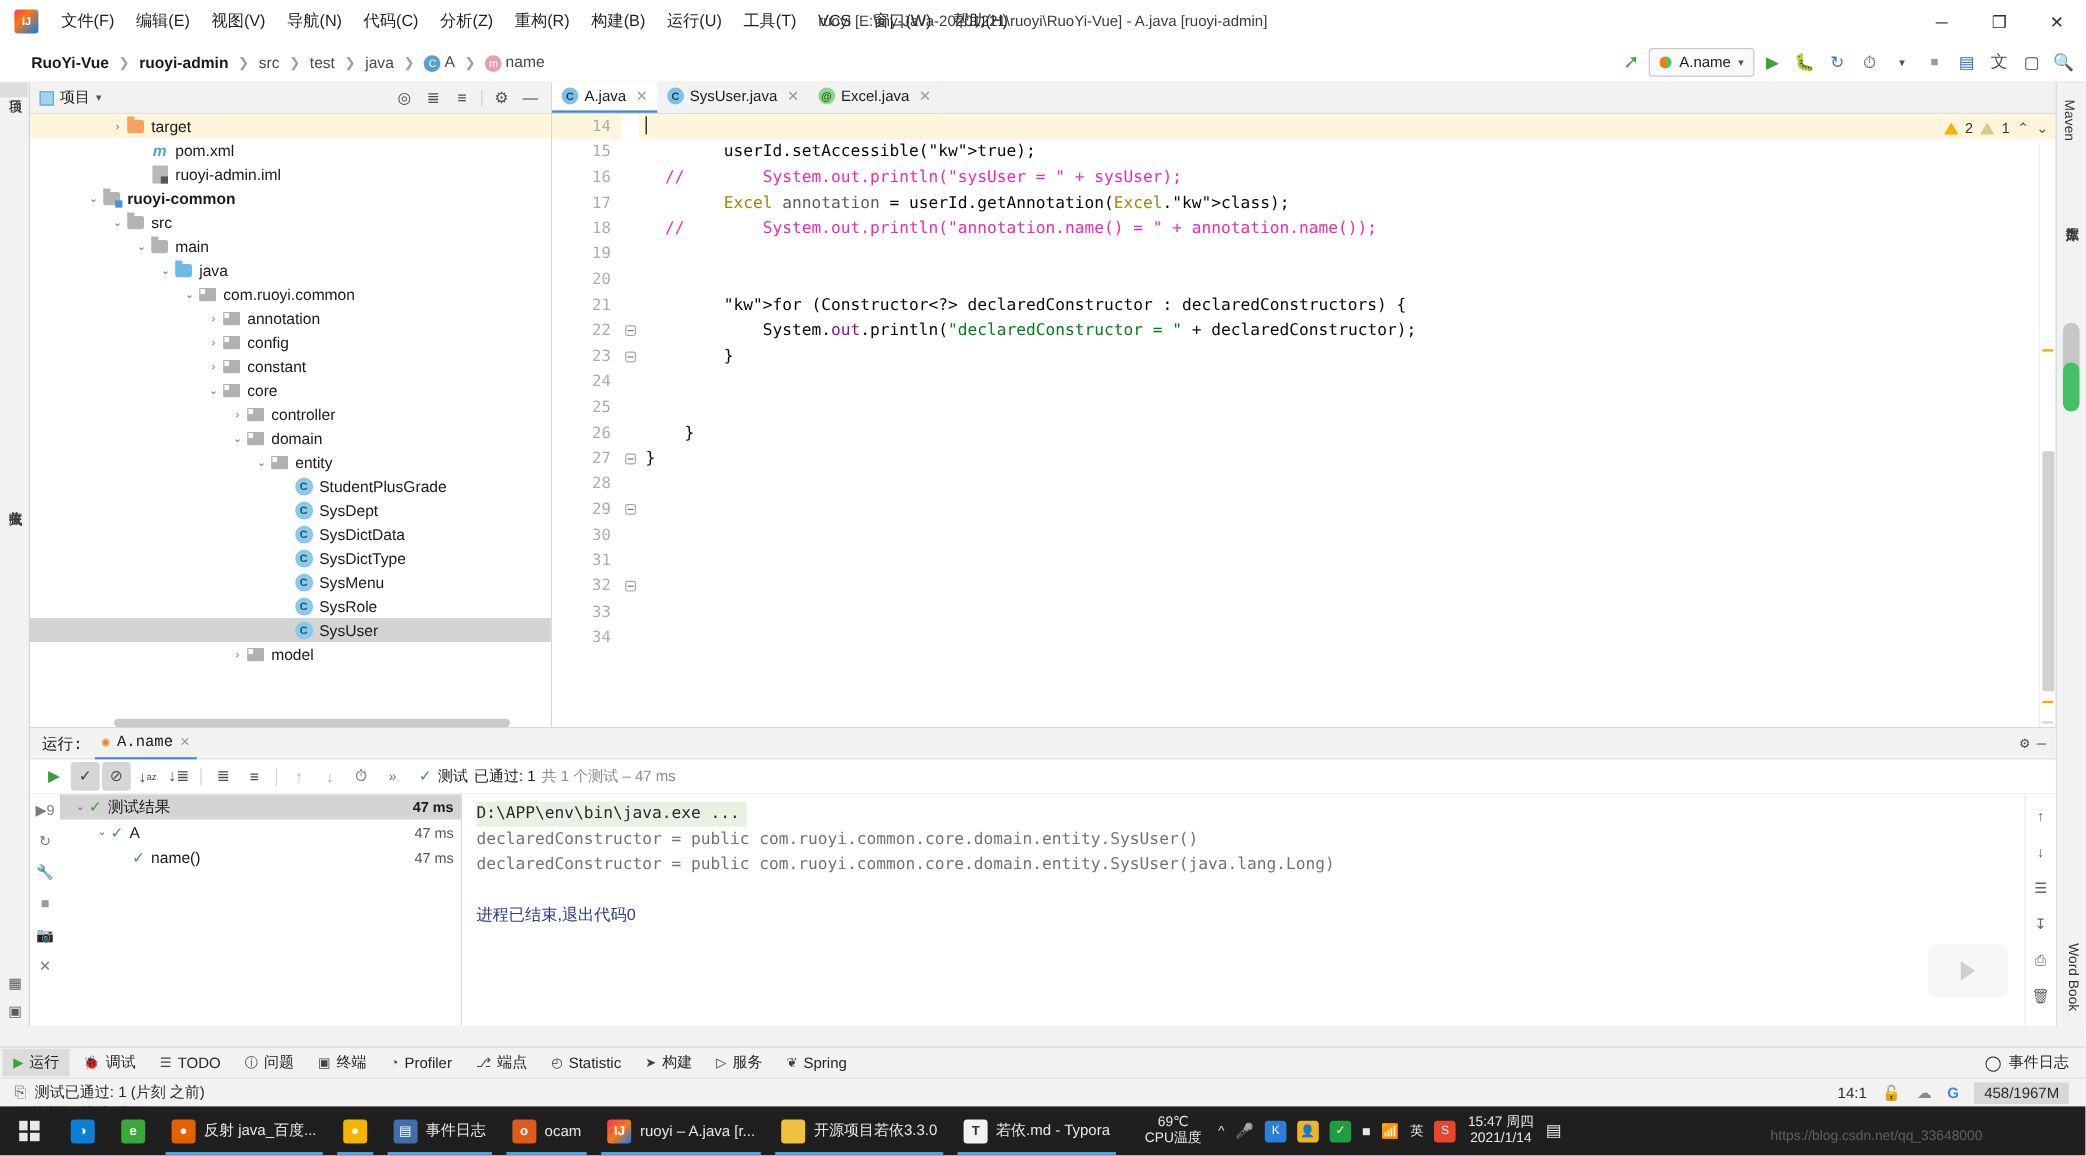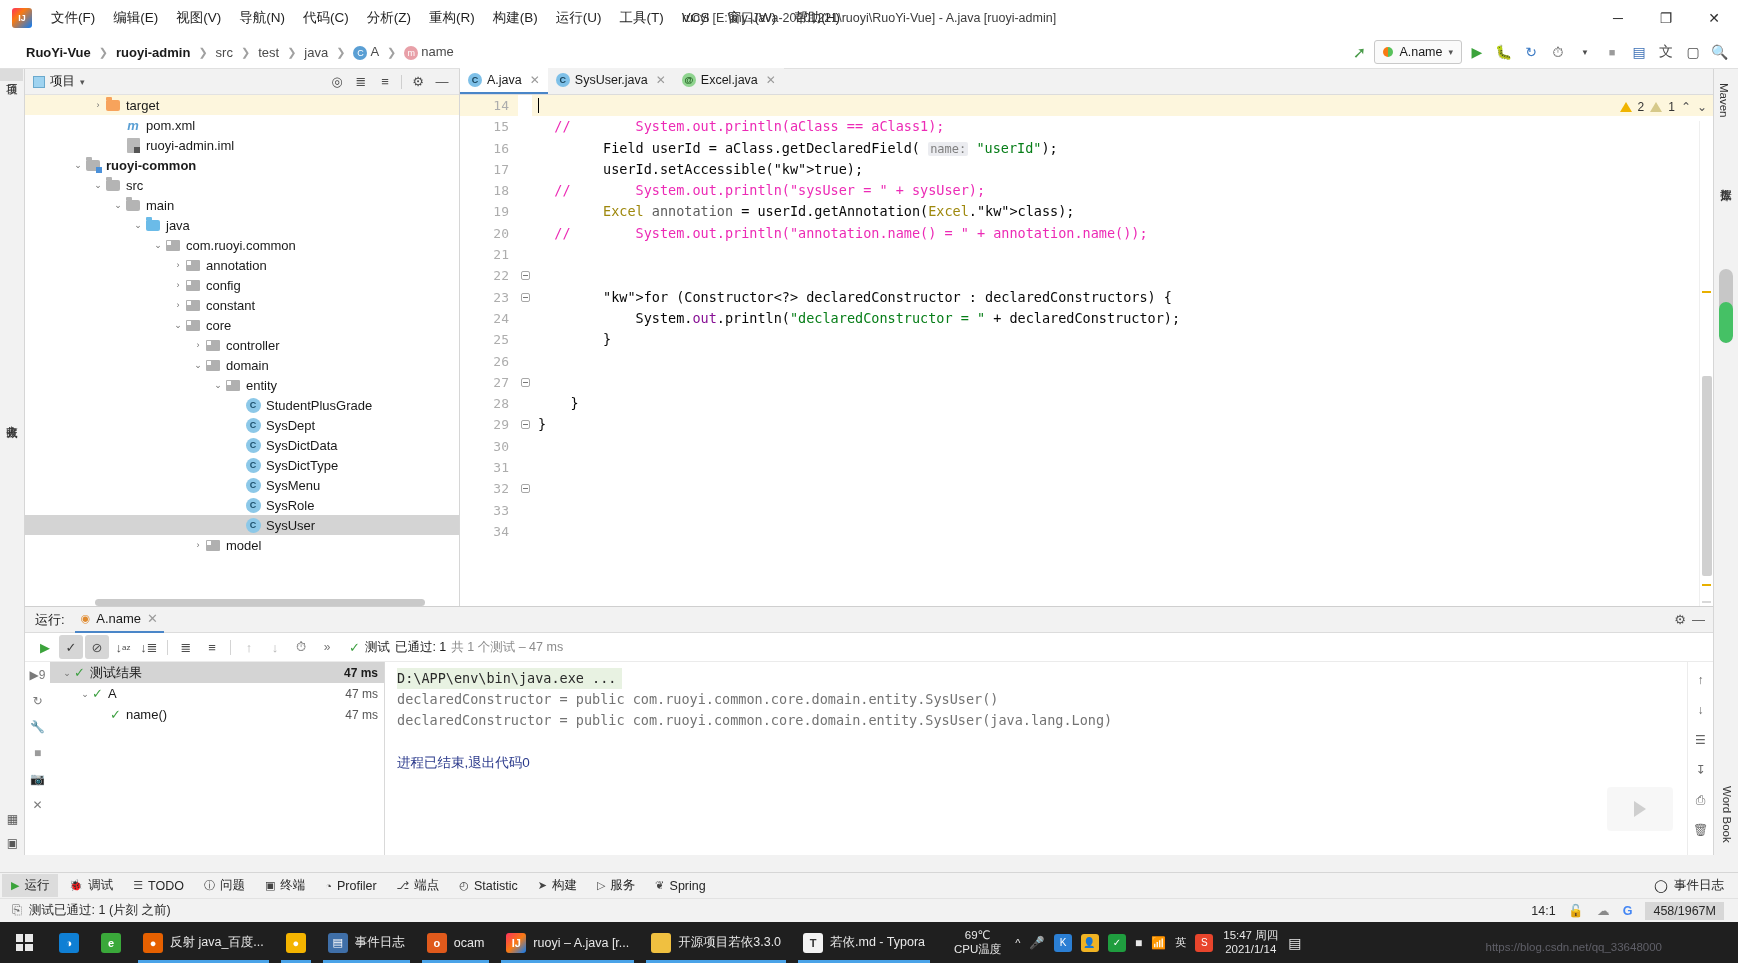--- a/index.html
+++ b/index.html
@@ -179,21 +179,21 @@
   }
   .rtab{ writing-mode:vertical-rl; font-size:11.5px; padding:6px 4px; color:#333; white-space:nowrap;}
   .mem-gauge{ position:absolute; right:5px; top:200px; width:14px; height:74px;
      background:#c7c7c7; border-radius:8px; overflow:hidden;}
   .mem-fill{ position:absolute; bottom:0; left:0; right:0; height:56%; background:#45c165; border-radius:8px;}
 
   
   .runpanel { position:absolute; left:25px; top:606px; right:25px; height:249px; background:#fff;
      border-top:1px solid #cfcfcf; }
   .run-tabbar { height:26px; background:#f2f2f2; display:flex; align-items:center;
-     padding-left:10px; gap:10px; border-bottom:1px solid #dcdcdc;}
+     padding-left:10px; gap:10px; border-bottom:1px solid #dcdcdc;font-family:Liberation Mono, monospace;}
   .run-label{ font-size:13px; color:#1a1a1a;}
   .run-tab{ display:flex;align-items:center;gap:6px; font-size:13px; padding:3px 6px;
      border-bottom:2px solid #4a86c8; height:26px; box-sizing:border-box;}
   .rt-ic{ color:#e08a2e; font-size:11px;}
   .run-tabbar-right{ margin-left:auto; display:flex; gap:6px; padding-right:8px; color:#555;}
 
   .run-toolbar { position:absolute; top:26px; left:0; right:0; height:29px; display:flex;
      align-items:center; background:#fff; border-bottom:1px solid #ebebeb; padding-left:8px; gap:2px;}
   .rtb{ width:24px;height:24px;display:flex;align-items:center;justify-content:center;
      font-size:13px;color:#4d4d4d; border-radius:3px;}
@@ -259,21 +259,21 @@
   .tb-app{ height:41px; display:flex; align-items:center; gap:7px; padding:0 11px; position:relative;}
   .tb-app.run::after{ content:""; position:absolute; left:6px; right:6px; bottom:0; height:3px; background:#4aa3e8;}
   .tb-ico{ width:20px;height:20px;border-radius:3px; display:flex;align-items:center;justify-content:center;
      font-size:11px; font-weight:bold; color:#fff; flex:none;}
   .tb-temp{ margin-left:18px; text-align:center; line-height:1.15; font-size:11.5px; color:#e8e8e8;}
   .tb-tray{ margin-left:14px; display:flex; align-items:center; gap:9px;}
   .tray-ic{ width:18px;height:18px;border-radius:3px; display:flex;align-items:center;justify-content:center;
      font-size:10px; color:#fff;}
   .tb-clock{ margin-left:10px; text-align:center; line-height:1.2; font-size:11.5px; white-space:nowrap;}
   .tb-notif{ margin-left:10px; margin-right:8px; font-size:14px;}
-  .url-wm{ position:absolute; right:76px; bottom:10px; color:#6b6b75; font-size:11.5px; opacity:.85;padding-left:40px;}
+  .url-wm{ position:absolute; right:86px; bottom:10px; color:#6b6b75; font-size:11.5px; opacity:.85;padding-left:40px;}
 </style>
 </head>
 <body>
 
 <div class="app">
 
   <div class="titlebar">
     <div class="ij-logo"></div>
     <div class="menu">
       <div class="menu-item">文件(F)</div>
@@ -634,22 +634,20 @@
           <div style="height: 21.3px; position: relative;"></div>
           <div style="height: 21.3px; position: relative;"></div>
           <div style="height: 21.3px; position: relative;">
             <span class="fold" style="top: 6px;"></span>
           </div>
           <div style="height: 21.3px; position: relative;"></div>
           <div style="height: 21.3px; position: relative;"></div>
         </div>
       <div class="code" id="code">
           <div class="ln cur"><span class="caret"></span></div>
-          <div class="ln"><span style="white-space:pre">  </span><span class="cmt-slash">//</span><span class="cmt" style="white-space:pre">        System.out.println(aClass == aClass1);</span></div>
-          <div class="ln">        Field userId = aClass.getDeclaredField( <span class="param-hint">name:</span> <span class="str">"userId"</span>);</div>
           <div class="ln">        userId.setAccessible(<span class="&lt;span">"kw"</span>&gt;true);</div>
           <div class="ln"><span style="white-space:pre">  </span><span class="cmt-slash">//</span><span class="cmt" style="white-space:pre">        System.out.println("sysUser = " + sysUser);</span></div>
           <div class="ln">        <span class="ann">Excel</span> <span class="gray-id">annotation</span> = userId.getAnnotation(<span class="ann">Excel</span>.<span class="&lt;span">"kw"</span>&gt;class);</div>
           <div class="ln"><span style="white-space:pre">  </span><span class="cmt-slash">//</span><span class="cmt" style="white-space:pre">        System.out.println("annotation.name() = " + annotation.name());</span></div>
           <div class="ln"></div>
           <div class="ln"></div>
           <div class="ln">        <span class="&lt;span">"kw"</span>&gt;for (Constructor&lt;?&gt; declaredConstructor : declaredConstructors) {</div>
           <div class="ln">            System.<span class="field-it">out</span>.println(<span class="str">"declaredConstructor = "</span> + declaredConstructor);</div>
           <div class="ln">        }</div>
           <div class="ln"></div>

